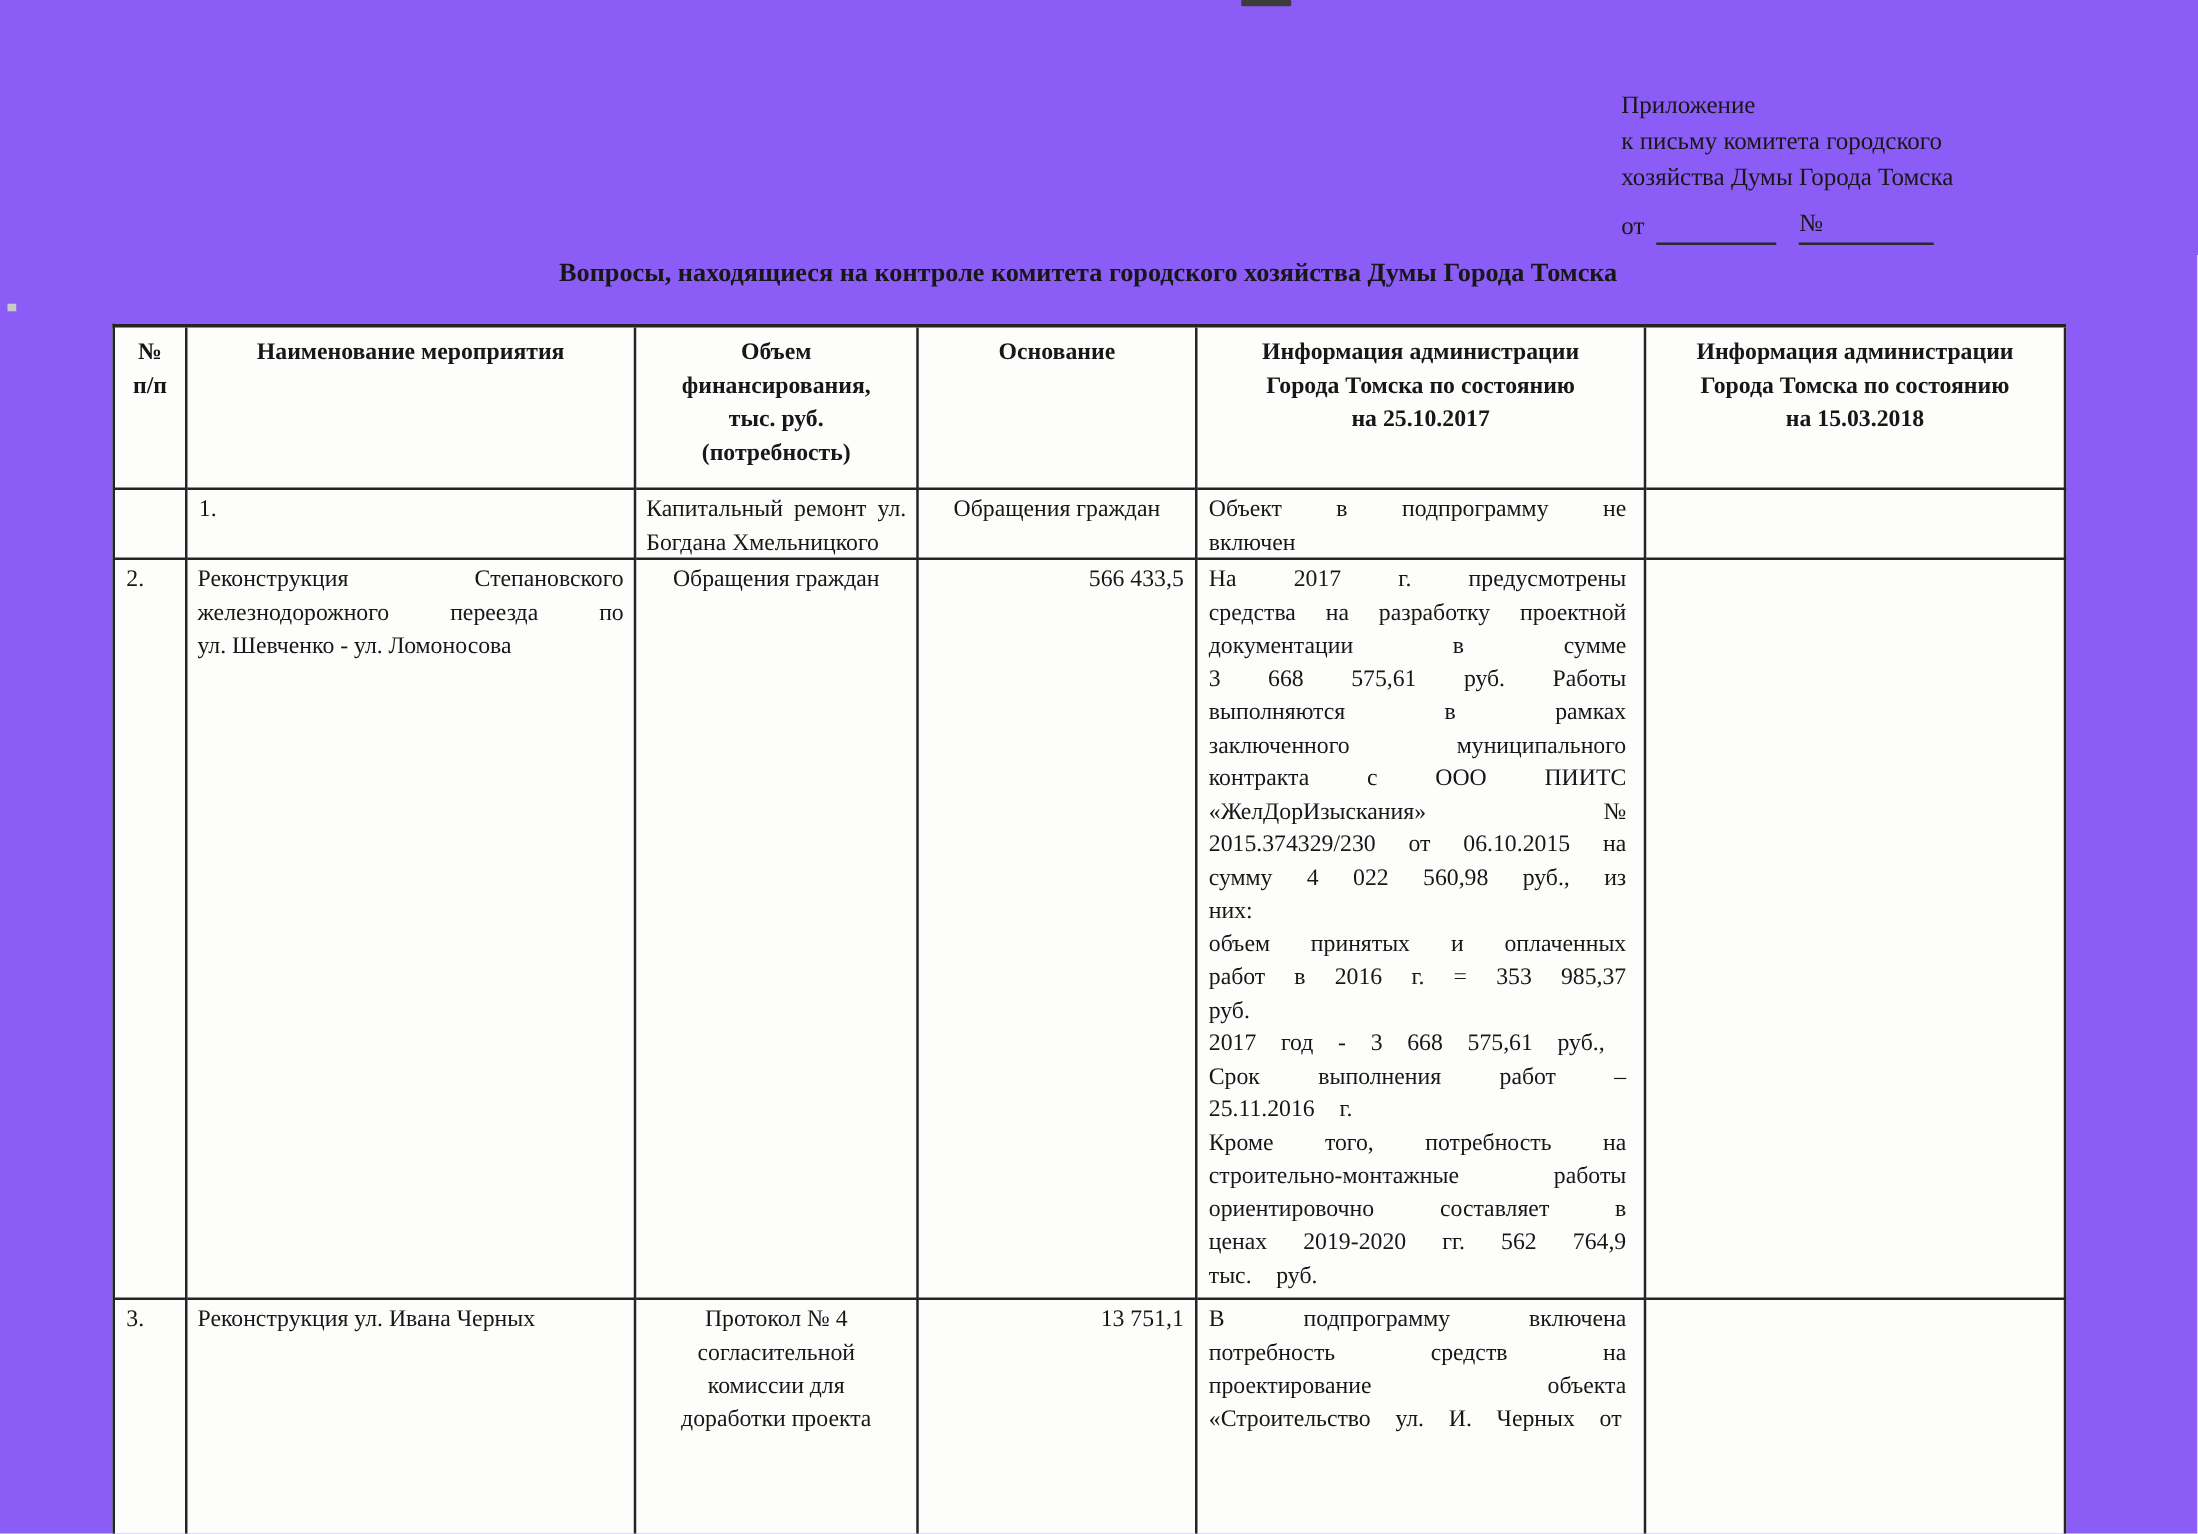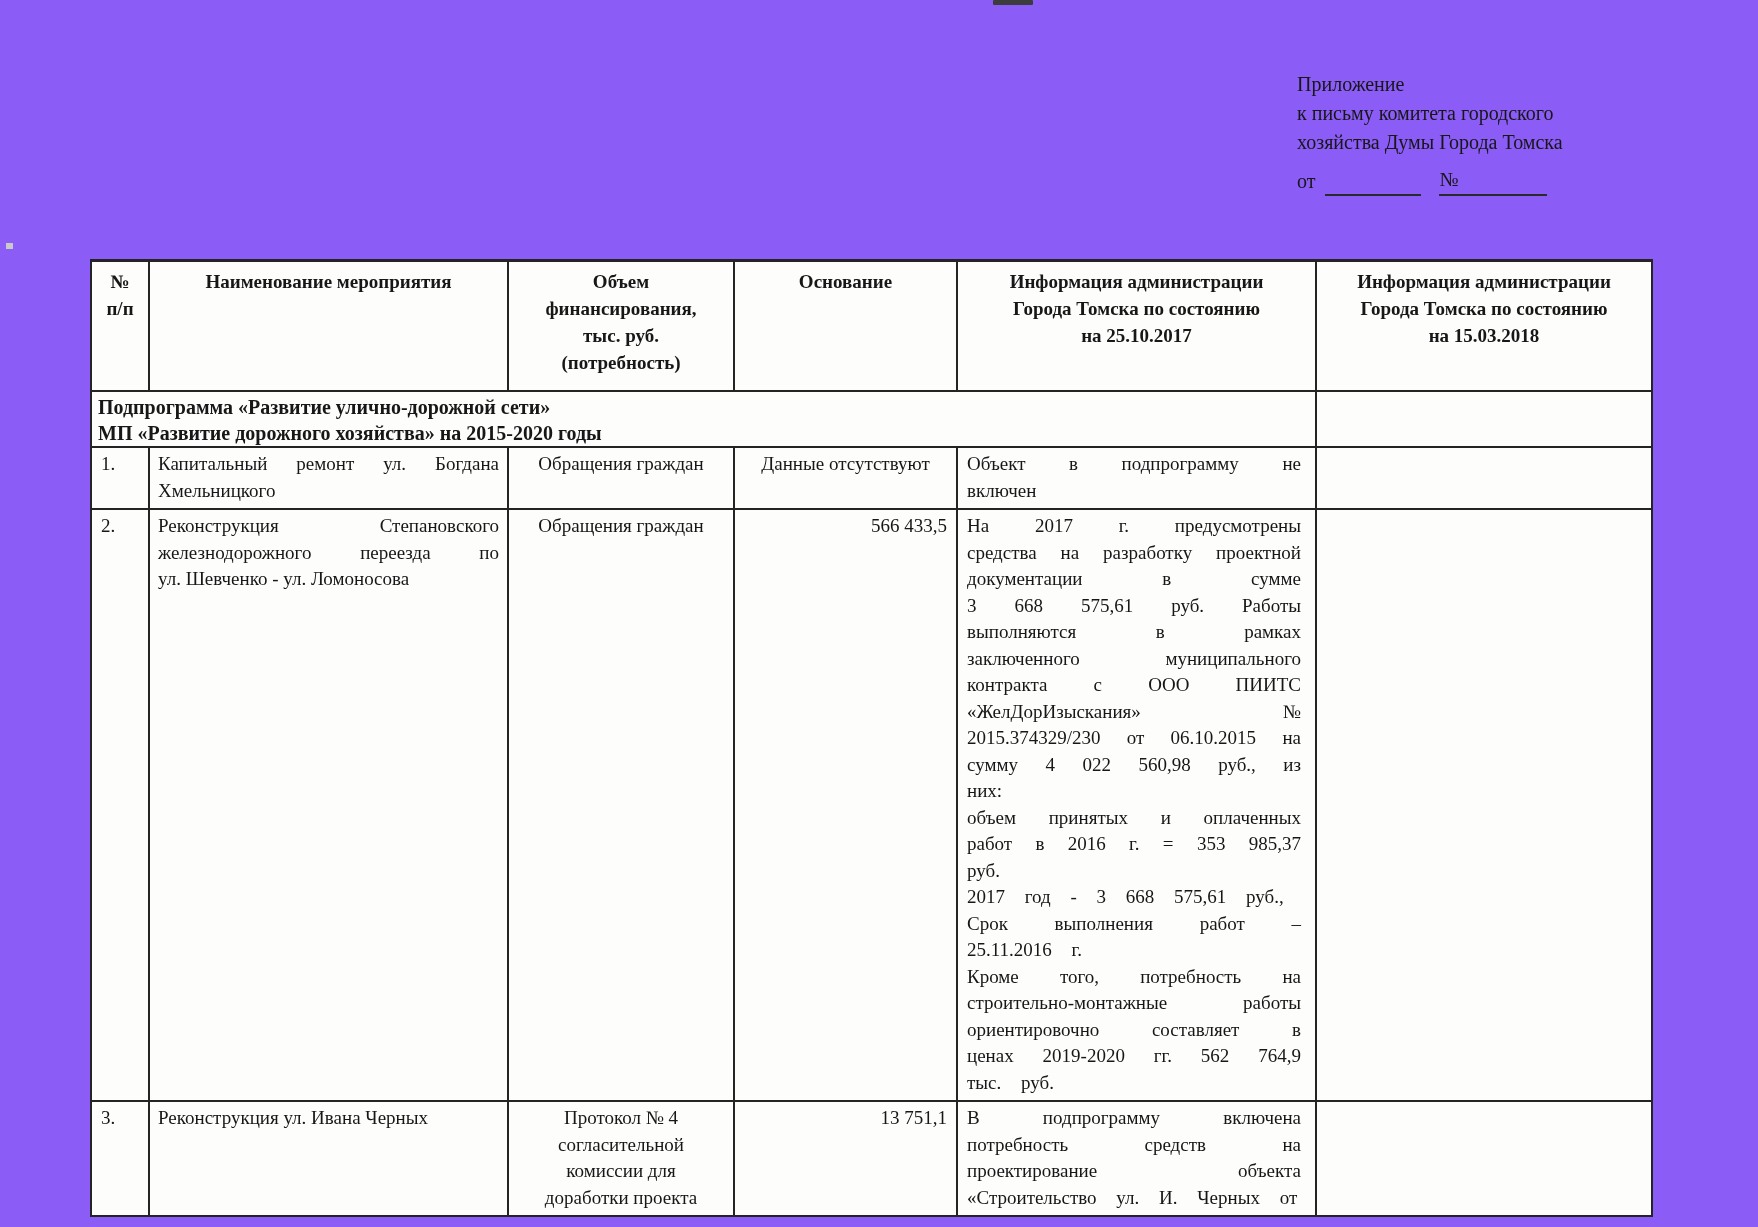--- a/index.html
+++ b/index.html
@@ -71,46 +71,44 @@
 хозяйства Думы Города Томска</div>
   <div class="appendix-ref">
     <span>от</span>
       <span class="blank-line blank-1"></span>
       <span class="no-wrap">
         <span>№</span>
         <span class="no-tail"></span>
       </span>
   </div>
 
+  <div class="doc-title">Вопросы, находящиеся на контроле комитета городского хозяйства Думы Города Томска</div>
 
   <div class="ctl-table">
 
     <div class="cell hdr">№
 п/п</div>
     <div class="cell hdr">Наименование мероприятия</div>
     <div class="cell hdr">Объем
 финансирования,
 тыс. руб.
 (потребность)</div>
     <div class="cell hdr">Основание</div>
     <div class="cell hdr">Информация администрации
 Города Томска по состоянию
 на 25.10.2017</div>
     <div class="cell hdr">Информация администрации
 Города Томска по состоянию
 на 15.03.2018</div>
 
-    <div class="cell sub">Подпрограмма «Развитие улично-дорожной сети»
-МП «Развитие дорожного хозяйства» на 2015-2020 годы</div>
     <div class="cell"></div>
 
     <div class="cell c-num">1.</div>
     <div class="cell c-name">Капитальный ремонт ул. Богдана Хмельницкого</div>
     <div class="cell c-basis">Обращения граждан</div>
-    <div class="cell c-amount-c">Данные отсутствуют</div>
     <div class="cell c-info">Объект в подпрограмму не включен</div>
     <div class="cell"></div>
 
     <div class="cell c-num">2.</div>
     <div class="cell c-name">Реконструкция Степановского железнодорожного переезда по ул.&nbsp;Шевченко - ул.&nbsp;Ломоносова</div>
     <div class="cell c-basis">Обращения граждан</div>
     <div class="cell c-amount-r">566&nbsp;433,5</div>
     <div class="cell c-info">На 2017&nbsp;г. предусмотрены средства на разработку проектной документации в сумме 3&nbsp;668&nbsp;575,61 руб. Работы выполняются в рамках заключенного муниципального контракта с ООО ПИИТС «ЖелДорИзыскания» № 2015.374329/230 от 06.10.2015 на сумму 4&nbsp;022&nbsp;560,98 руб., из них:
 объем принятых и оплаченных работ в 2016&nbsp;г. = 353&nbsp;985,37 руб.
 2017 год - 3&nbsp;668&nbsp;575,61 руб.,

